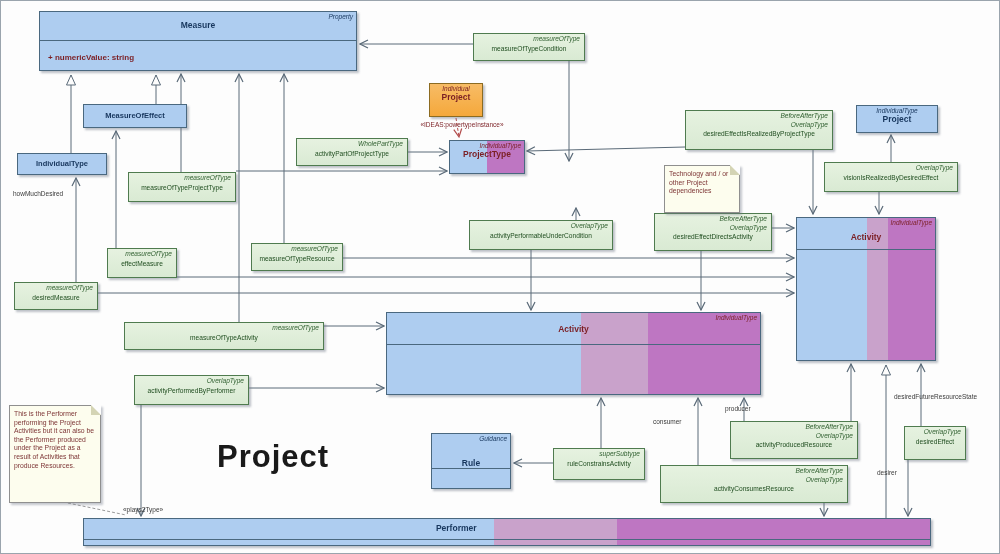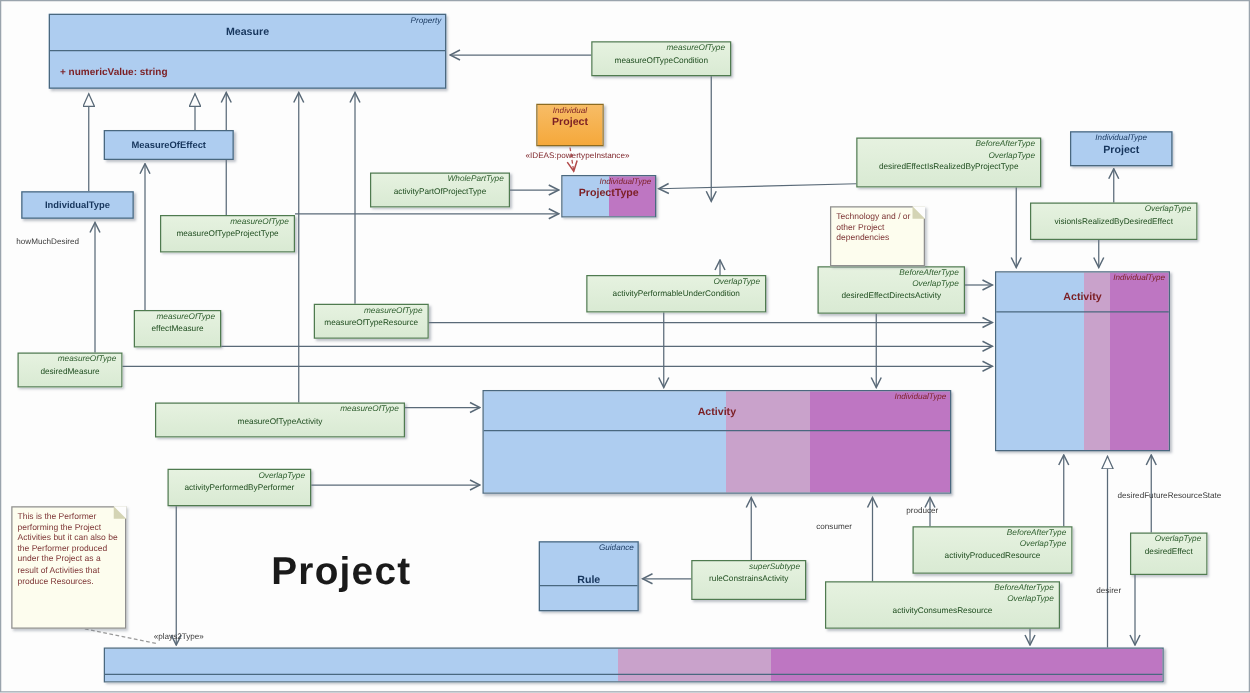--- a/index.html
+++ b/index.html
@@ -144,20 +144,21 @@
     <div class="divider" style="top:31px"></div>
   </div>
 
   <div class="cbox" style="left:430px;top:432px;width:80px;height:56px">
     <div class="stereo">Guidance</div>
     <div class="ctitle" style="margin-top:16px">Rule</div>
     <div class="divider" style="top:34px"></div>
   </div>
 
   <div class="cbox split-perf" style="left:82px;top:517px;width:848px;height:28px">
+    <div class="ctitle" style="position:absolute;left:0;width:88%;top:4px">Performer</div>
     <div class="divider" style="top:20px"></div>
   </div>
 
   <div class="gbox" style="left:127px;top:171px;width:108px;height:30px">
     <div class="gtype">measureOfType</div>
     <div class="gname">measureOfTypeProjectType</div>
   </div>
   <div class="gbox" style="left:472px;top:32px;width:112px;height:28px">
     <div class="gtype">measureOfType</div>
     <div class="gname">measureOfTypeCondition</div>

